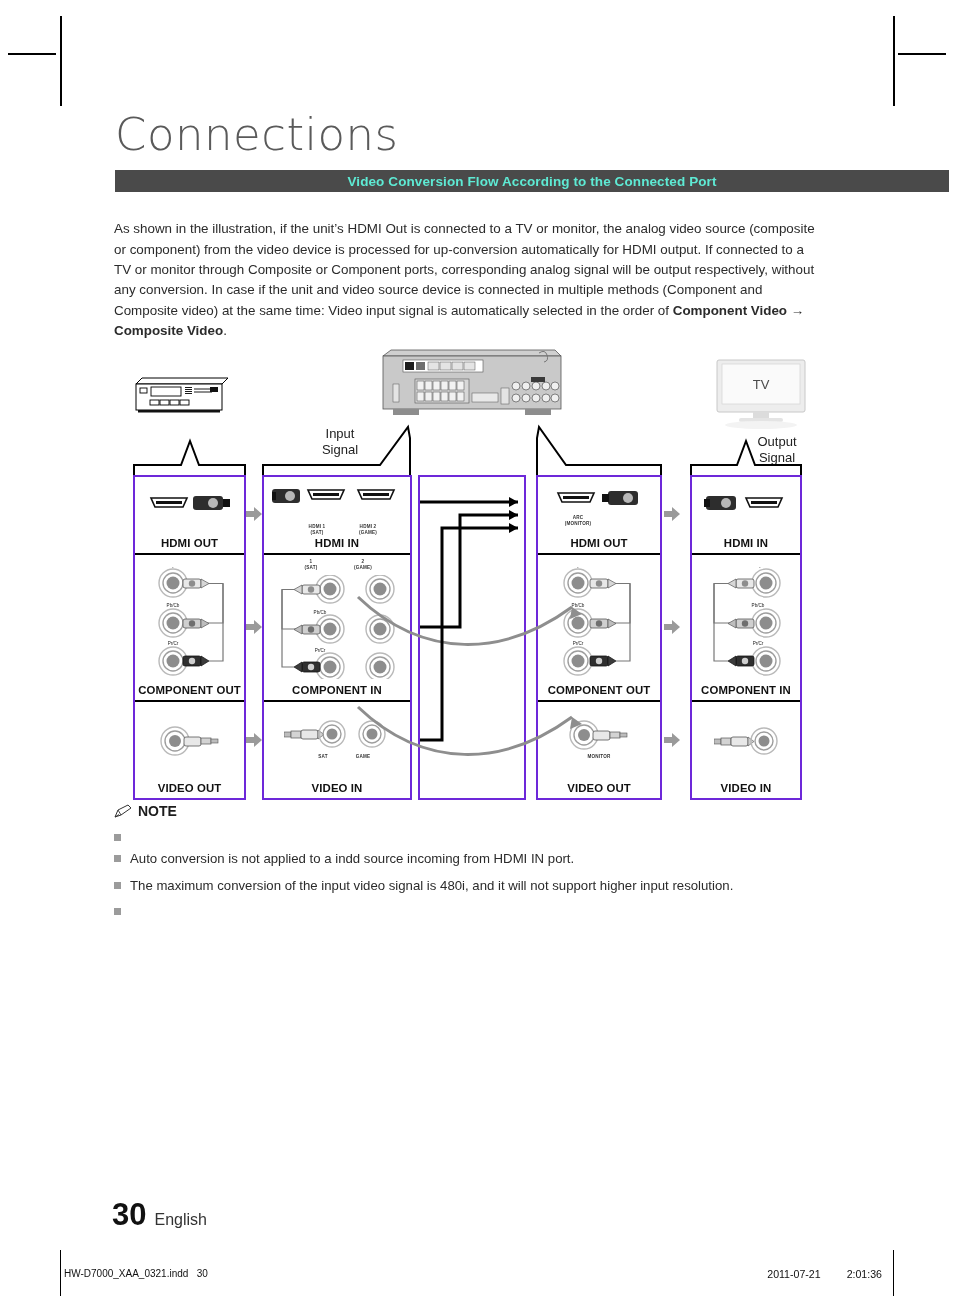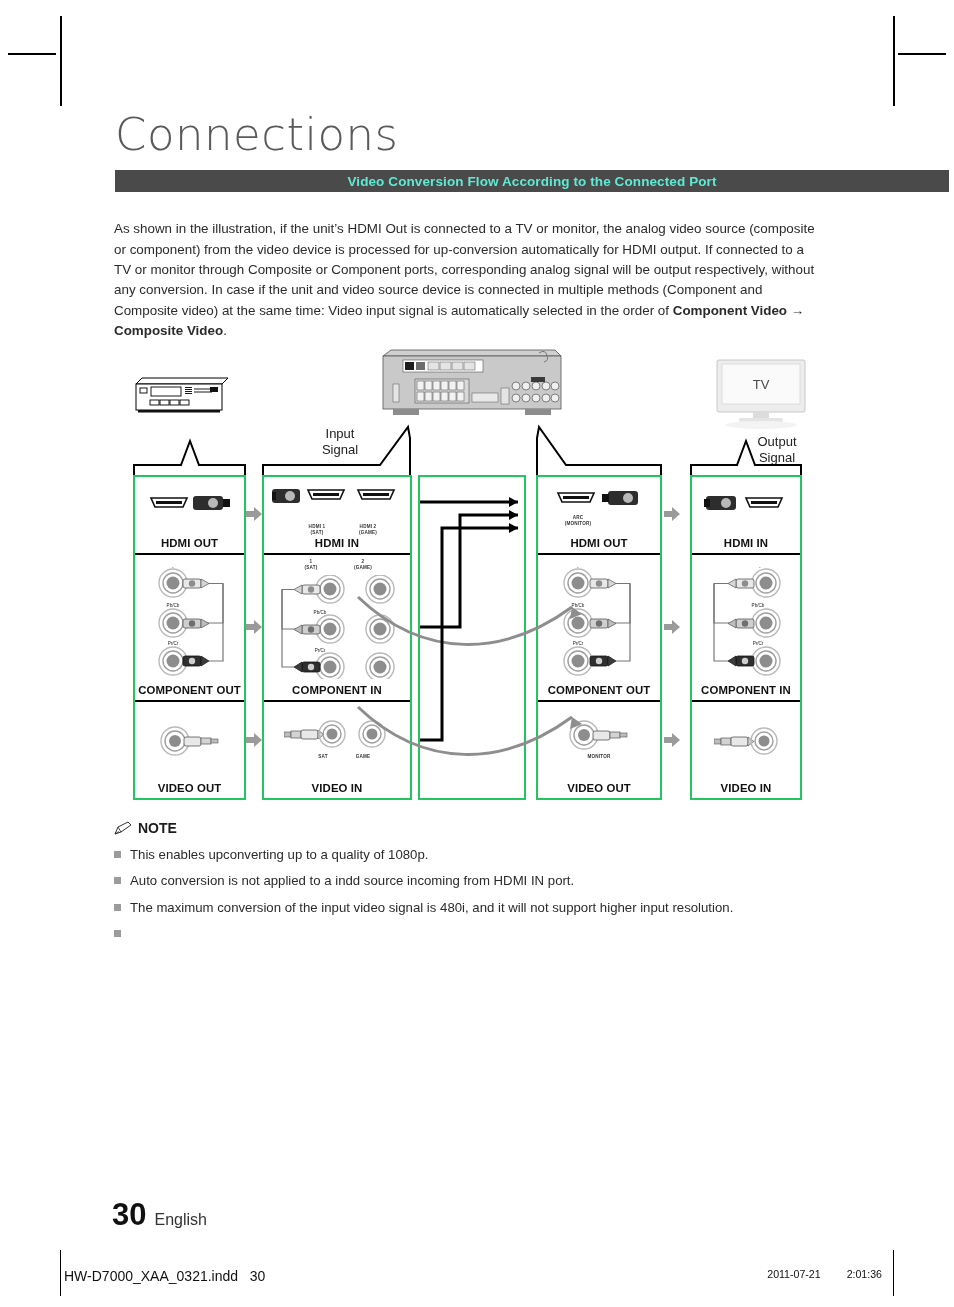--- a/index.html
+++ b/index.html
@@ -40,21 +40,21 @@
 
   
   .sig-label{position:absolute;font-size:13px;line-height:15.5px;text-align:center;color:#222;}
   #input-signal{left:196px;top:86px;width:60px;}
   #output-signal{left:633px;top:86px;width:60px;margin-top:8px;}
 
   
   .brace{position:absolute;}
 
   
-  .col{position:absolute;border:2px solid #22c55e;background:#fff;box-sizing:border-box;}
+  .col{position:absolute;border:2px solid #6d28d9;background:#fff;box-sizing:border-box;}
   #col1{left:19px;top:135px;width:113px;height:325px;}
   #col2{left:148px;top:135px;width:150px;height:325px;}
   #col3{left:304px;top:135px;width:108px;height:325px;}
   #col4{left:422px;top:135px;width:126px;height:325px;}
   #col5{left:576px;top:135px;width:112px;height:325px;}
 
   .cell{position:relative;box-sizing:border-box;overflow:hidden;}
   .cell.b{border-bottom:2px solid #000;}
   .cell-label{position:absolute;left:0;right:0;bottom:4px;text-align:center;
       font-size:11.4px;font-weight:bold;letter-spacing:.1px;color:#111;}
@@ -66,31 +66,31 @@
       background:#1b1b1b;color:#fff;font-size:13px;line-height:16px;
       display:flex;flex-direction:column;align-items:center;justify-content:center;z-index:4;}
 
   
   .garrow{position:absolute;width:16px;height:14px;z-index:3;}
 
   
   .art{position:absolute;}
 
   
-  #note-block{position:absolute;left:114px;top:820px;width:706px;}
+  #note-block{position:absolute;left:114px;top:803px;width:706px;}
   #note-head{display:flex;align-items:center;gap:5px;font-size:14px;font-weight:bold;color:#1c1c1c;}
   .note-item{display:flex;align-items:flex-start;gap:9px;margin-top:9.5px;}
   .note-bullet{width:7px;height:7px;background:#9b9b9b;margin-top:5px;flex:none;}
   .note-text{font-size:13.2px;line-height:17px;color:#2b2b2b;}
 
   
   #page-num{position:absolute;left:112px;top:1197px;display:flex;align-items:baseline;gap:8px;}
   #page-num .num{font-size:31px;font-weight:bold;color:#111;}
   #page-num .lang{font-size:16px;color:#333;}
-  #footer-file{position:absolute;left:64px;top:1268px;font-size:14px;color:#111;}
+  #footer-file{position:absolute;left:64px;top:1268px;font-size:10px;color:#111;}
   #footer-date{position:absolute;right:72px;top:1268px;font-size:10.6px;color:#111;display:flex;gap:26px;}
   .foot-bar{position:absolute;width:1.4px;height:46px;background:#000;top:1250px;}
 </style>
 </head>
 <body>
 
 <div class="crop v" style="left:60px;top:16px;"></div>
 <div class="crop v" style="left:893px;top:16px;"></div>
 <div class="crop h" style="left:8px;top:53px;"></div>
 <div class="crop h" style="left:898px;top:53px;"></div>
@@ -506,21 +506,20 @@
     <svg width="19" height="15" viewBox="0 0 19 15">
       <path d="M1 13 L4 6 L14 1 L17 4 L7 11 Z" fill="#fff" stroke="#333" stroke-width="1"></path>
       <path d="M4 6 L7 11" stroke="#333" stroke-width="0.9"></path>
       <path d="M1 13 L5 10.5" stroke="#333" stroke-width="0.9"></path>
     </svg>
     <span>NOTE</span>
   </div>
 
   <div class="note-item">
     <span class="note-bullet"></span>
-    <span class="note-text">This enables upconverting up to a quality of 1080p.</span>
   </div>
   <div class="note-item">
     <span class="note-bullet"></span>
     <span class="note-text">Auto conversion is not applied to a indd source incoming from HDMI IN port.</span>
   </div>
   <div class="note-item">
     <span class="note-bullet"></span>
     <span class="note-text">The maximum conversion of the input video signal is 480i, and it will not support higher input resolution.</span>
   </div>
   <div class="note-item">

